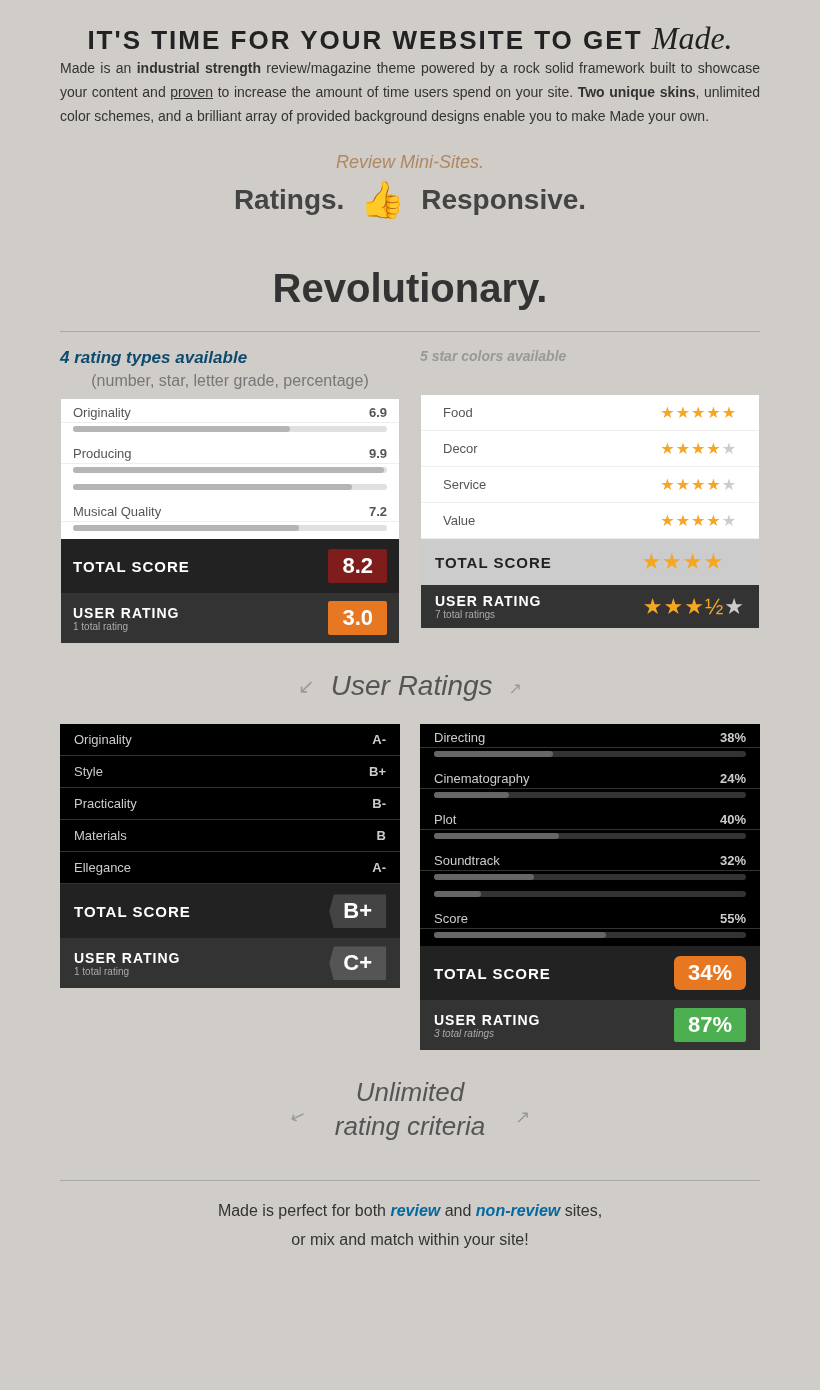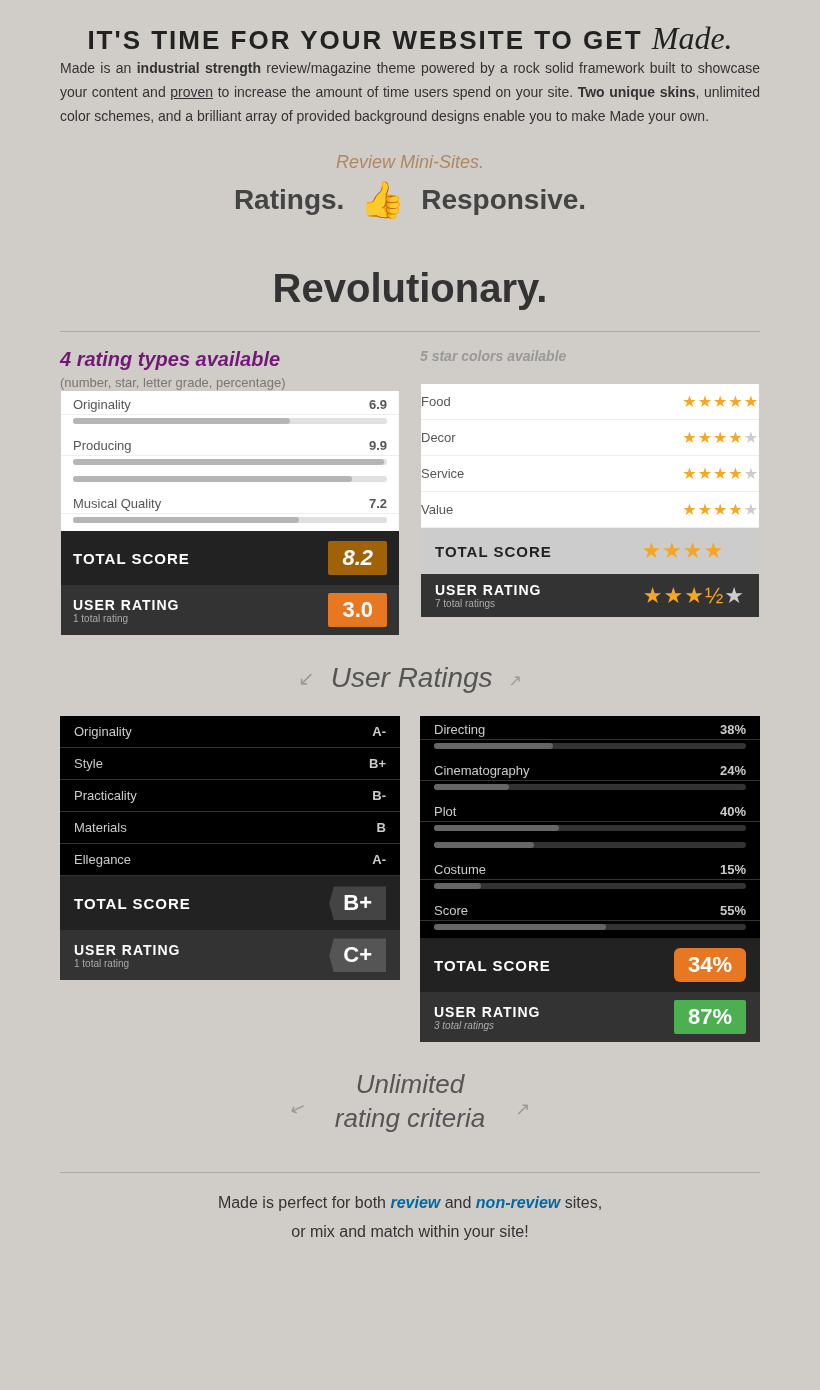--- a/index.html
+++ b/index.html
@@ -85,29 +85,31 @@
       gap: 20px;
       margin-bottom: 20px;
       align-items: flex-start;
     }
 
     
     .left-panel-wrapper {
       flex: 1;
     }
     .left-panel-label {
-      font-size: 20px;
+      font-size: 17px;
       font-weight: bold;
       font-style: italic;
-      color: #701a75;
+      color: #0c4a6e;
       margin-bottom: 4px;
     }
     .left-panel-sublabel {
-      font-size: 13px;
+      font-size: 16px;
       color: #777;
+      margin-bottom: 8px;
+      text-align: center;
     }
 
     .num-panel {
       background: #fff;
       border: 1px solid #ccc;
       padding: 0;
     }
     .num-row {
       display: flex;
       align-items: center;
@@ -139,27 +141,26 @@
       justify-content: space-between;
       padding: 10px 12px;
     }
     .total-score-num .label {
       font-size: 15px;
       font-weight: bold;
       text-transform: uppercase;
       letter-spacing: 1px;
     }
     .total-score-num .score-badge {
-      background: #a16207;
+      background: #7f1d1d;
       color: #fff;
       font-size: 22px;
       font-weight: bold;
       padding: 4px 14px;
       border-radius: 2px;
-      font-style: italic;
     }
 
     .user-rating-num {
       background: #333;
       color: #fff;
       display: flex;
       align-items: center;
       justify-content: space-between;
       padding: 8px 12px;
     }
@@ -188,21 +189,21 @@
     }
     .star-panel {
       background: #fff;
       border: 1px solid #ccc;
       padding: 0;
     }
     .star-row {
       display: flex;
       align-items: center;
       justify-content: space-between;
-      padding: 8px 0;
+      padding: 8px 22px;
       border-bottom: 1px solid #eee;
     }
     .star-row:last-child { border-bottom: none; }
     .star-label { font-size: 13px; color: #555; }
     .stars { color: #f5a623; font-size: 16px; letter-spacing: 1px; }
     .star-empty { color: #ccc; }
 
     .total-score-star {
       background: #ccc;
       display: flex;
@@ -620,30 +621,30 @@
         <div class="pct-row">
           <span class="pct-label">Plot</span>
           <span class="pct-value">40%</span>
         </div>
         <div class="pct-bar-wrap">
           <div class="pct-bar-track">
               <div class="pct-bar-fill" style="width:40%"></div>
             </div>
         </div>
 
+        <div class="pct-row">
+          <span class="pct-label">Soundtrack</span>
+          <span class="pct-value">32%</span>
+        </div>
         <div class="pct-bar-wrap">
           <div class="pct-bar-track">
               <div class="pct-bar-fill" style="width:32%"></div>
             </div>
         </div>
 
-        <div class="pct-row">
-          <span class="pct-label">Costume</span>
-          <span class="pct-value">15%</span>
-        </div>
         <div class="pct-bar-wrap">
           <div class="pct-bar-track">
               <div class="pct-bar-fill" style="width:15%"></div>
             </div>
         </div>
 
         <div class="pct-row">
           <span class="pct-label">Score</span>
           <span class="pct-value">55%</span>
         </div>

